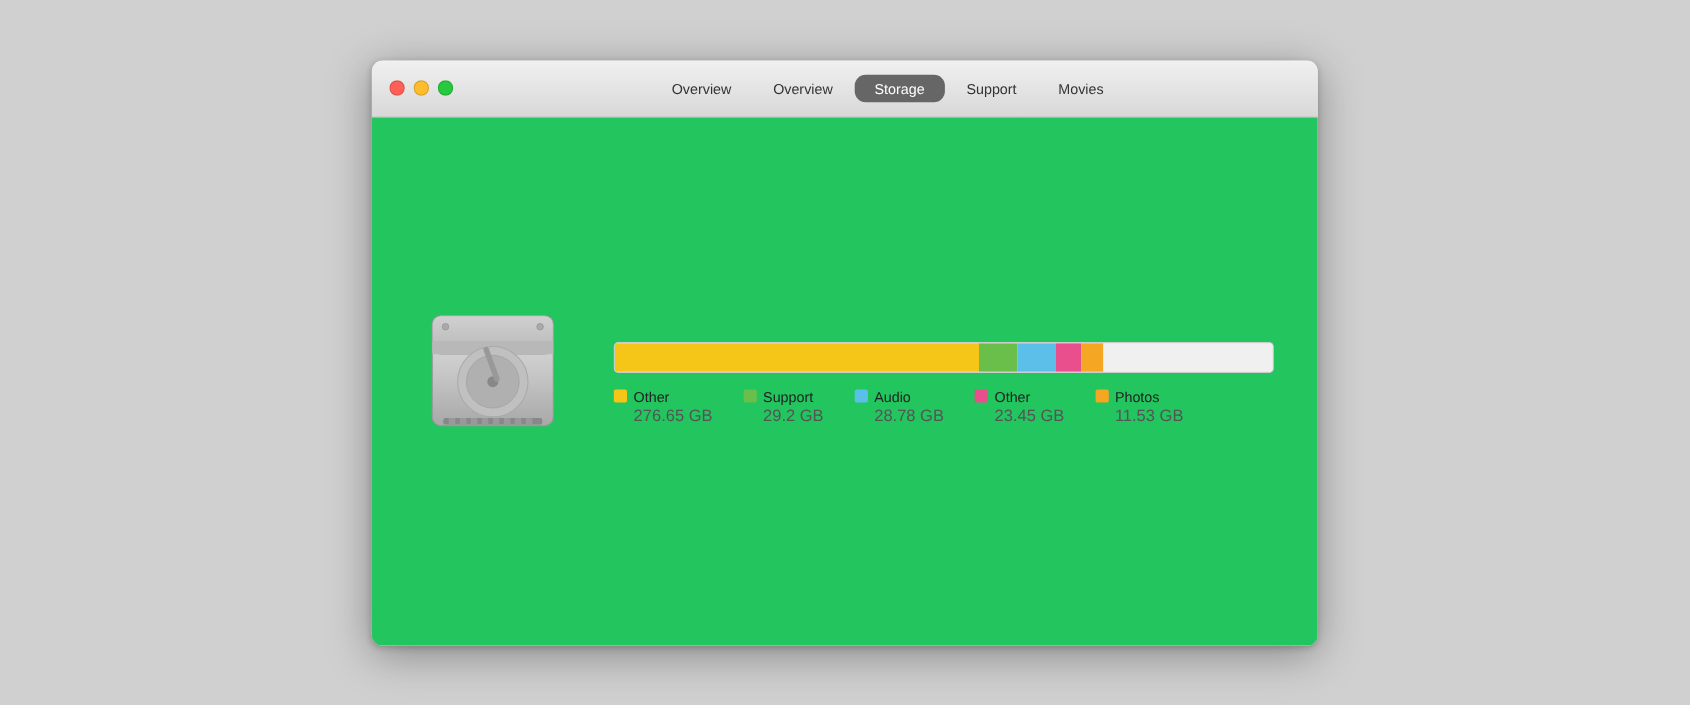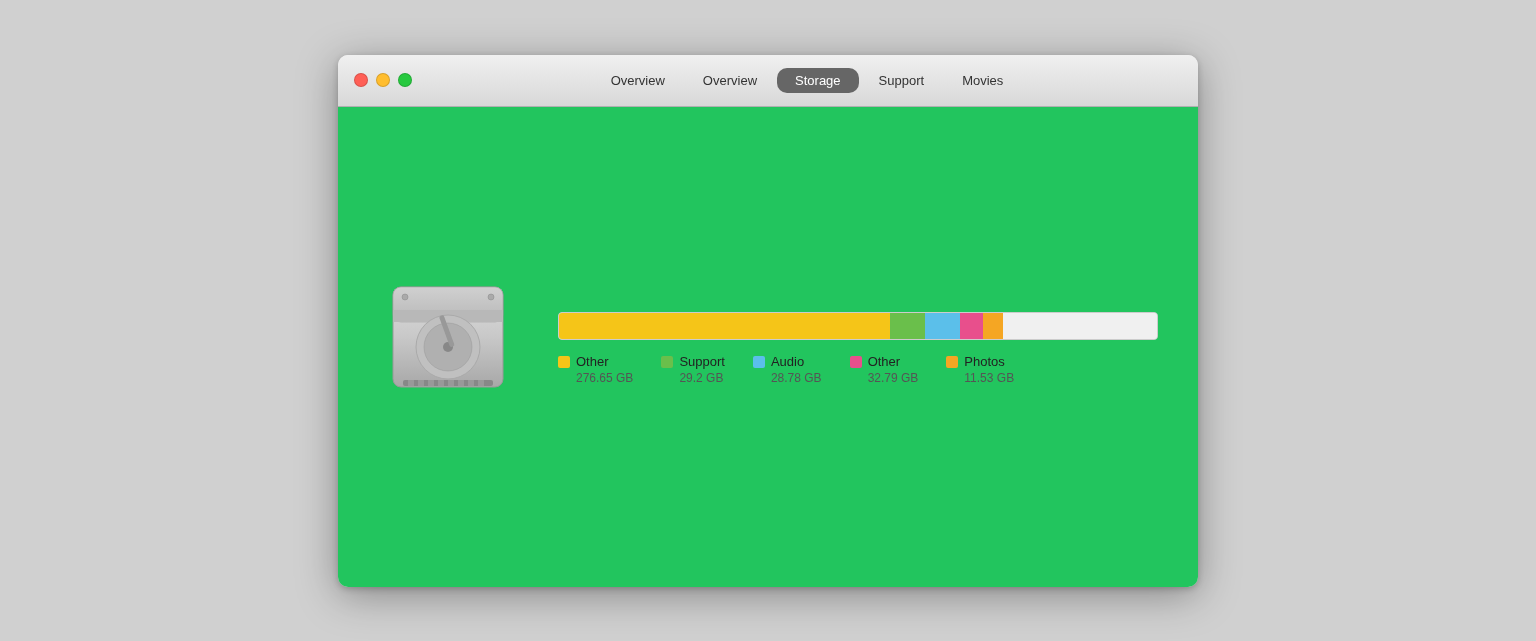--- a/index.html
+++ b/index.html
@@ -168,21 +168,21 @@
       border-radius: 2px;
       flex-shrink: 0;
     }
 
     .legend-name {
       font-size: 13px;
       color: #222;
     }
 
     .legend-size {
-      font-size: 12px;
+      font-size: 15px;
       color: #555;
       padding-left: 18px;
     }
   </style>
 </head>
 <body>
 
 <div class="window">
 
   <div class="titlebar">
@@ -283,21 +283,21 @@
               <div class="legend-dot" style="background-color: rgb(91, 191, 234);"></div>
               <span class="legend-name">Audio</span>
             </div>
             <div class="legend-size">28.78 GB</div>
           </div>
           <div class="legend-item">
             <div class="legend-label-row">
               <div class="legend-dot" style="background-color: rgb(232, 79, 140);"></div>
               <span class="legend-name">Other</span>
             </div>
-            <div class="legend-size">32.79 GB</div>
+            <div class="legend-size">23.45 GB</div>
           </div>
           <div class="legend-item">
             <div class="legend-label-row">
               <div class="legend-dot" style="background-color: rgb(245, 166, 35);"></div>
               <span class="legend-name">Photos</span>
             </div>
             <div class="legend-size">11.53 GB</div>
           </div>
         </div>
     </div>

